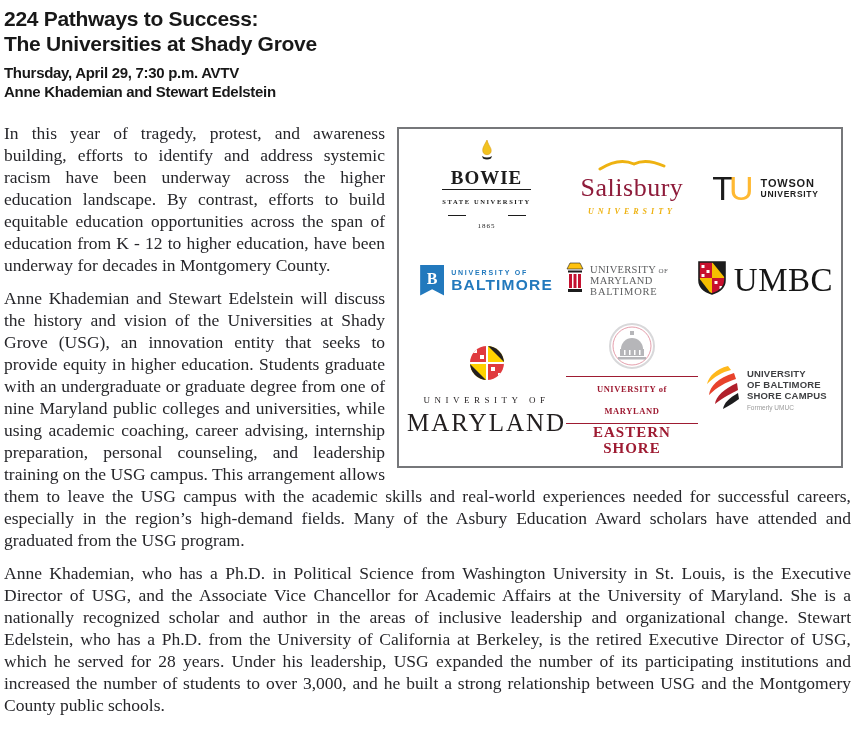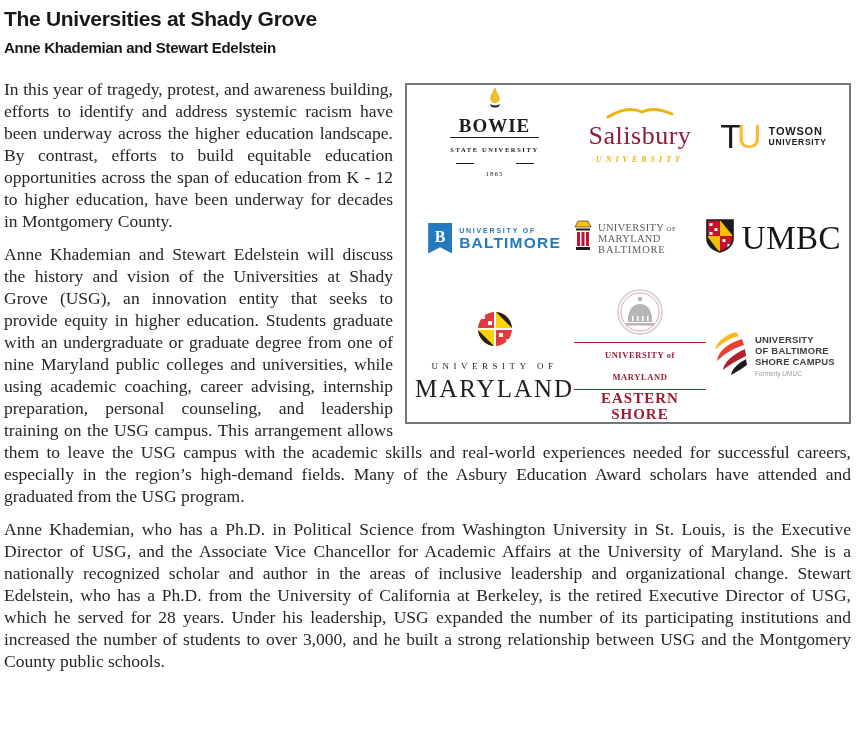--- a/index.html
+++ b/index.html
@@ -28,28 +28,28 @@
     color: #26262a;
     hyphens: auto;
   }
   .content p { margin: 0 0 11px 0; }
 
   
   figure.logo-box {
     float: right;
     width: 446px; height: 341px;
     border: 2px solid #76777a;
-    margin: 5px 0 8px 12px;
+    margin: 5px 8px 8px 12px;
     background: #fff;
     display: grid;
     grid-template-columns: repeat(3, 1fr);
     grid-template-rows: repeat(3, 1fr);
     align-items: center;
     justify-items: center;
-    padding: 0 8px;
+    padding: 10px 8px;
   }
   .logo { display: flex; flex-direction: column; align-items: center; text-align: center; }
   .logo-row { display: flex; flex-direction: row; align-items: center; }
 
   
   .bowie-word { font-family: "Liberation Serif", serif; font-weight: bold; font-size: 19px; letter-spacing: 1px; color: #1c1c1c; line-height: 20px; }
   .bowie-sub  { border-top: 1.5px solid #1c1c1c; margin-top: 1px; padding-top: 1px;
                 font-family: "Liberation Serif", serif; font-size: 6.5px; letter-spacing: 1.6px; color: #1c1c1c; font-weight: bold; }
   .bowie-year { display: flex; align-items: flex-start; gap: 12px; margin-top: 2px;
                 font-family: "Liberation Serif", serif; font-size: 7px; letter-spacing: 1px; color: #1c1c1c; }
@@ -98,22 +98,24 @@
   .umgc-text { margin-left: 7px; text-align: left; font-family: "Liberation Sans", sans-serif; }
   .umgc-text .b { font-size: 9.5px; line-height: 11px; font-weight: bold; color: #3f4043; letter-spacing: 0.2px; }
   .umgc-text .f { font-size: 6.5px; line-height: 9px; color: #9b9b9b; margin-top: 2px; }
 </style>
 </head>
 <body>
 
 <div class="page">
 
   <header class="hdr">
+    <div class="title-line">224 Pathways to Success:</div>
     <div class="title-line">The Universities at Shady Grove</div>
     <div class="meta-block">
+      <div class="meta-line">Thursday, April 29, 7:30 p.m. AVTV</div>
       <div class="meta-line">Anne Khademian and Stewart Edelstein</div>
     </div>
   </header>
 
   <div class="content">
 
     <figure class="logo-box">
 
       <div class="logo">
         <span>

